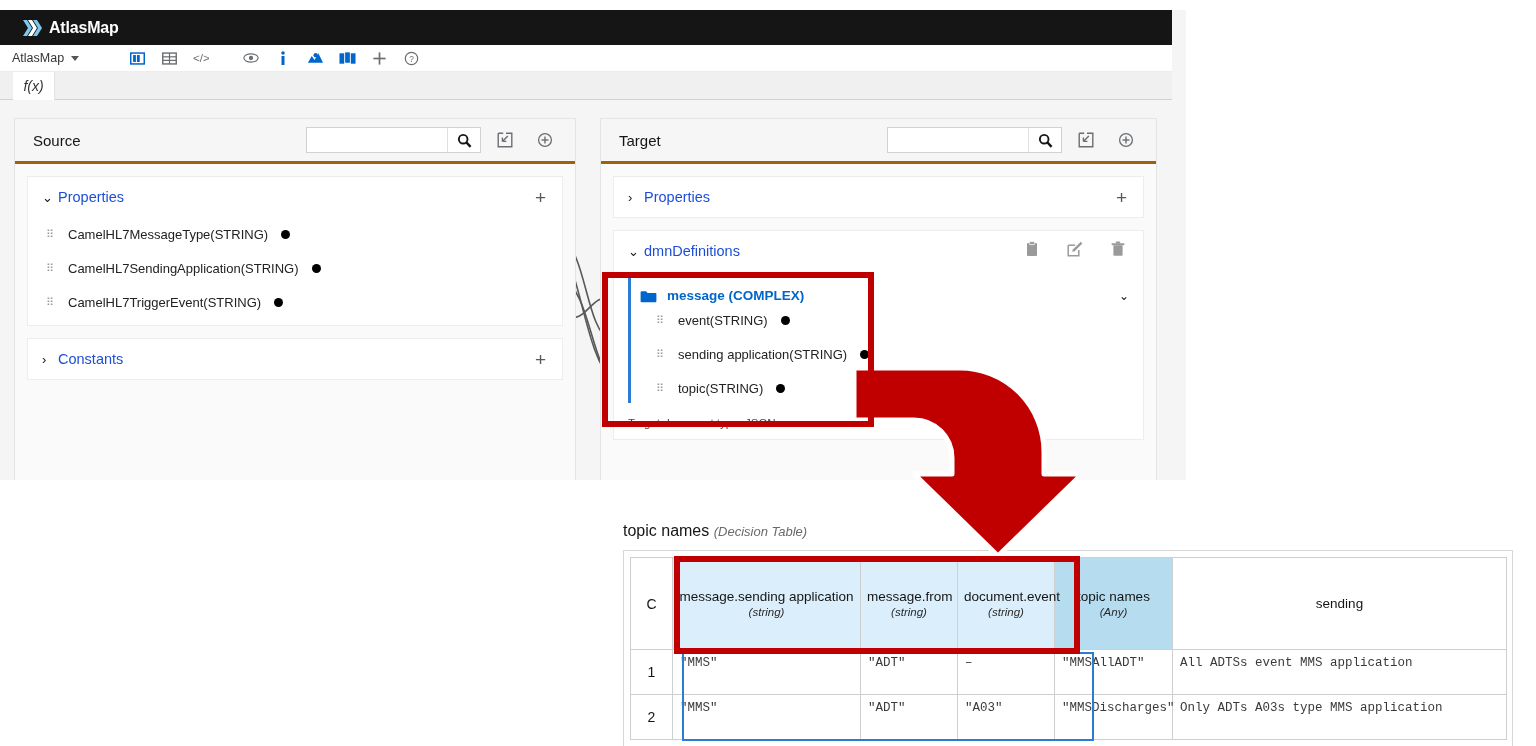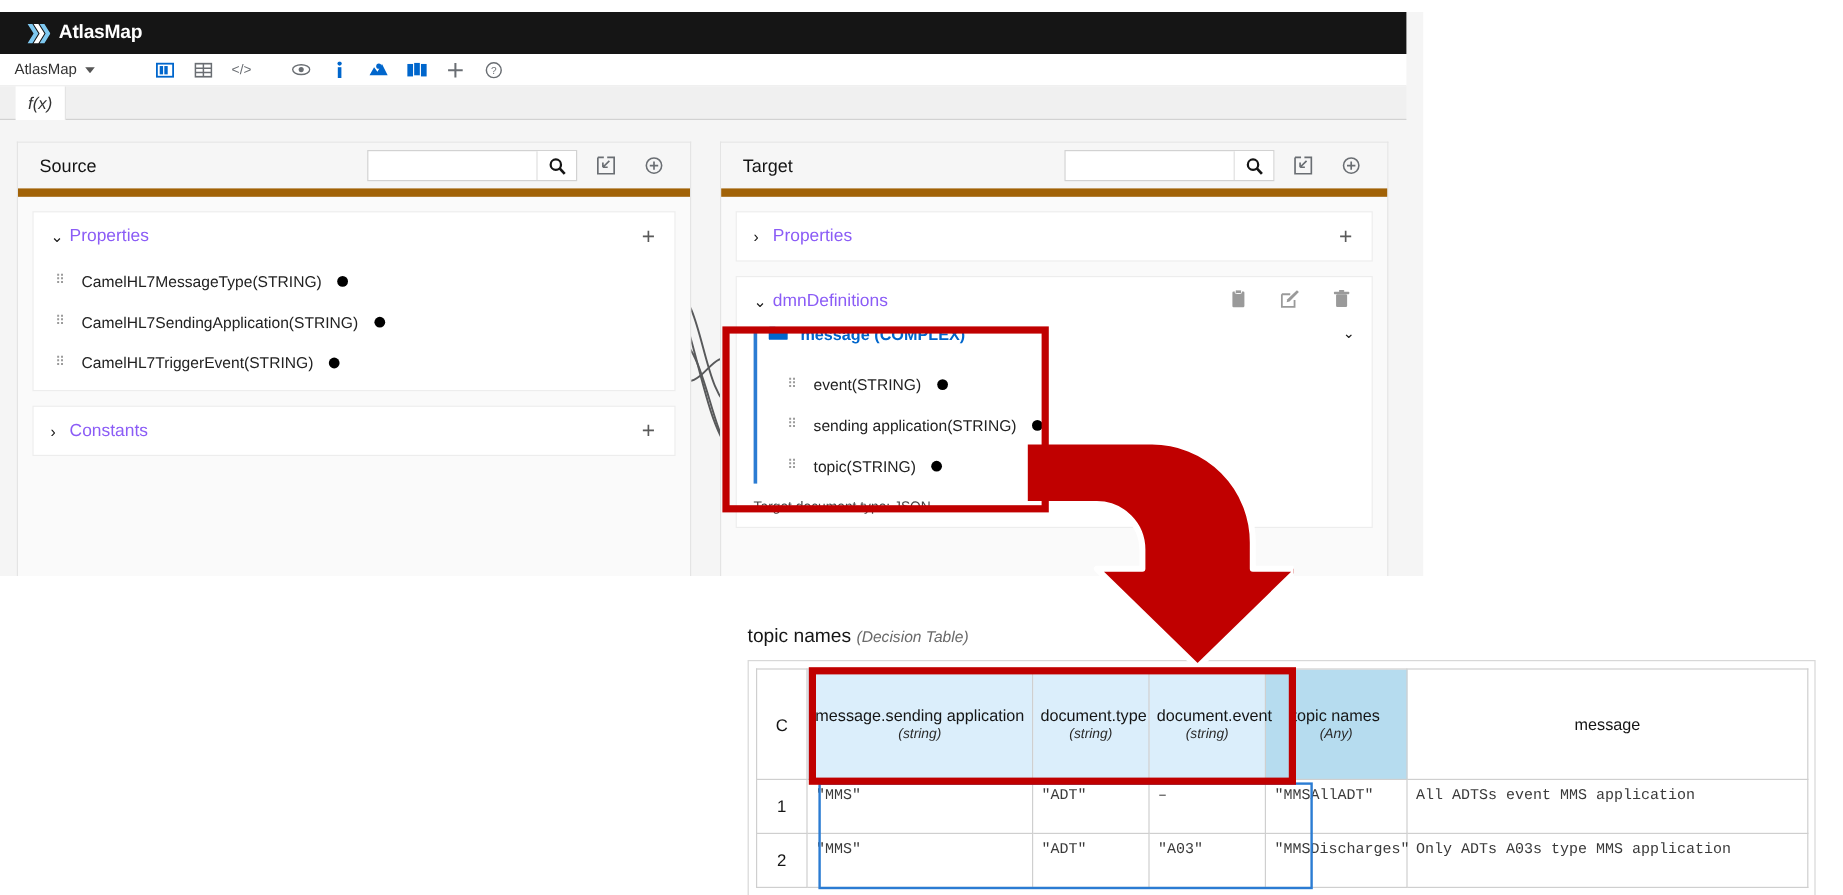--- a/index.html
+++ b/index.html
@@ -89,21 +89,21 @@
     position: absolute; top: 18px;
     background: #fafafa;
     border: 1px solid #e4e4e4;
     border-bottom: none;
   }
   .panel-source { left: 14px; width: 562px; height: 362px; }
   .panel-target { left: 600px; width: 557px; height: 362px; }
 
   .panel-head {
     height: 45px; background: #f6f6f6;
-    border-bottom: 7px solid #a16207;
+    border-bottom: 3px solid #a16207;
     display: flex; align-items: center;
     padding: 0 14px 0 18px;
   }
   .panel-title { font-size: 15px; color: #151515; flex: 1; }
   .srch-wrap {
     display: flex; align-items: stretch;
     height: 26px; border: 1px solid #d2d2d2; background: #fff;
   }
   .srch-input {
     width: 140px; border: none; outline: none;
@@ -130,21 +130,21 @@
     margin-bottom: 12px;
   }
   .card-head {
     height: 40px; display: flex; align-items: center;
     padding: 0 14px 0 14px;
   }
   .twisty {
     width: 16px; font-size: 13px; color: #151515;
     display: inline-block; line-height: 1;
   }
-  .card-title { font-size: 14.5px; color: #8b5cf6; flex: 1; }
+  .card-title { font-size: 14.5px; color: #1d4ed8; flex: 1; }
   .plus-btn {
     font-size: 19px; color: #5a5a5a; cursor: pointer;
     line-height: 1; padding: 0 2px;
   }
   .hdr-icons { display: flex; align-items: center; gap: 28px; padding-right: 4px; }
 
   .field-row {
     display: flex; align-items: center;
     height: 34px; padding-left: 18px;
   }
@@ -164,21 +164,21 @@
     background: #000; margin-left: 13px; flex: none;
   }
 
   
   .tree-wrap { position: relative; padding-bottom: 4px; }
   .tree-bar {
     position: absolute; left: 14px; top: 2px;
     width: 3px; bottom: 6px; background: #2b7cd3;
   }
   .node-complex {
-    display: flex; align-items: flex-start;
+    display: flex; align-items: flex-end;
     height: 32px; padding-left: 26px;
   }
   .folder-ic { margin-right: 10px; display: flex; }
   .node-complex .lbl {
     font-size: 13.5px; color: #0066cc; font-weight: bold;
   }
   .node-chev { margin-left: auto; padding-right: 14px; color: #151515; font-size: 12px; }
   .child-row { padding-left: 42px; }
 
   .doc-type {
@@ -551,33 +551,33 @@
         <thead>
           <tr>
             <th class="dt-h h-c">
               <span>C</span>
             </th>
             <th class="dt-h h-in">
               <span>message.sending application</span>
               <span class="typ">(string)</span>
             </th>
             <th class="dt-h h-in">
-              <span>document.type</span>
+              <span>message.from</span>
               <span class="typ">(string)</span>
             </th>
             <th class="dt-h h-in">
               <span>document.event</span>
               <span class="typ">(string)</span>
             </th>
             <th class="dt-h h-out">
               <span>topic names</span>
               <span class="typ">(Any)</span>
             </th>
             <th class="dt-h h-comm">
-              <span>message</span>
+              <span>sending</span>
             </th>
           </tr>
         </thead>
         <tbody>
           <tr>
             <td class="dt-num">1</td>
             <td class="dt-c">"MMS"</td>
             <td class="dt-c">"ADT"</td>
             <td class="dt-c">–</td>
             <td class="dt-c">"MMSAllADT"</td>

